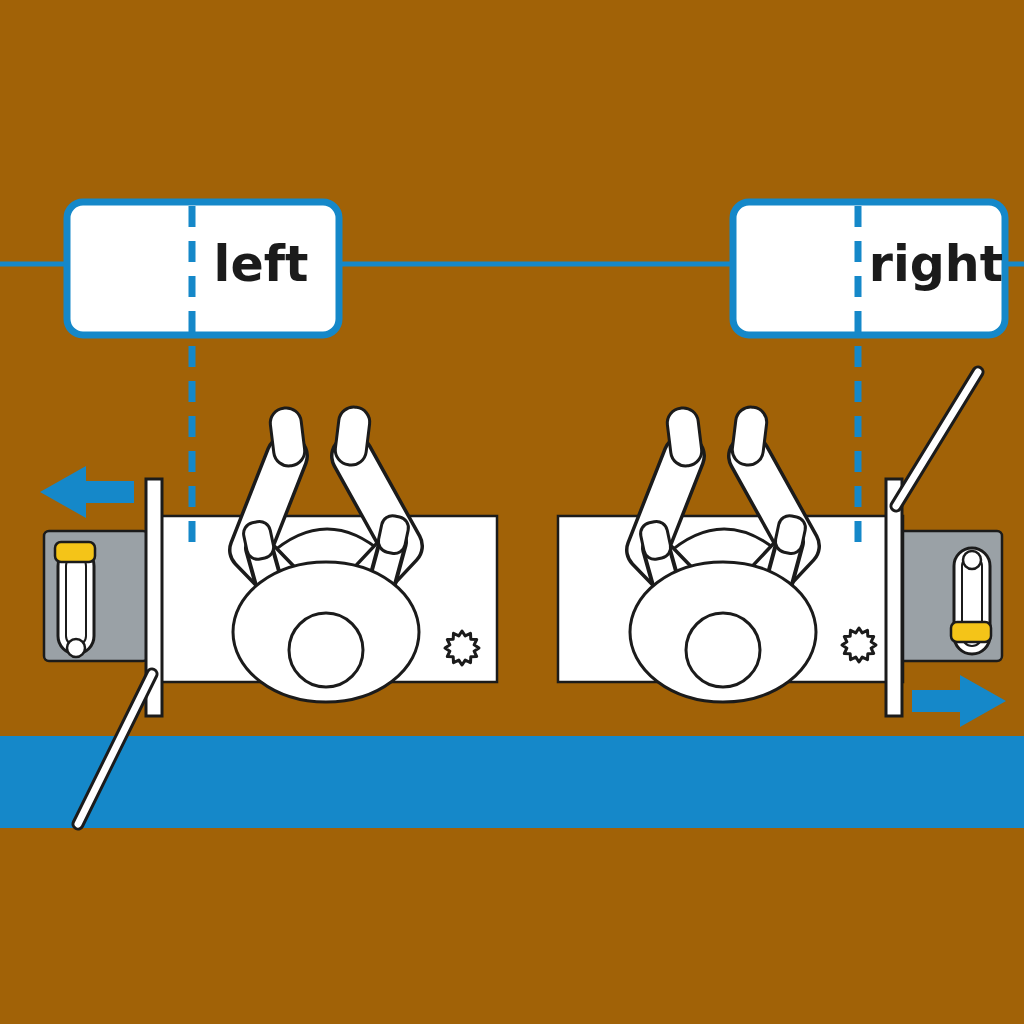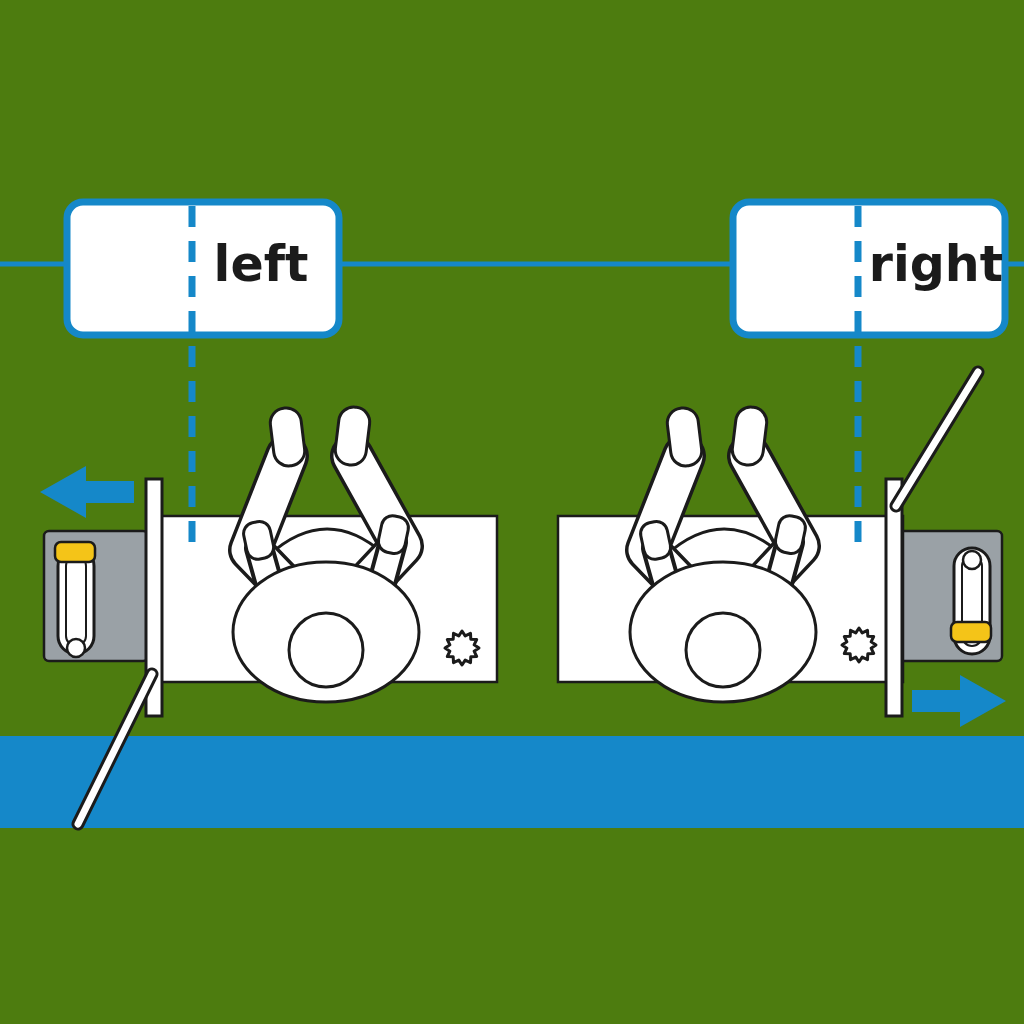--- a/index.html
+++ b/index.html
@@ -1,16 +1,16 @@
 <!DOCTYPE html>
 <html><head>
 <meta charset="utf-8">
 <style>
   html,body{margin:0;padding:0;background:#ffffff;}
-  .stage{position:relative;width:1024px;height:1024px;background:#4d7c0f;overflow:hidden;}
+  .stage{position:relative;width:1024px;height:1024px;background:#a16207;overflow:hidden;}
   svg{display:block;}
   .label-text{
     font-family:"DejaVu Sans","Liberation Sans",sans-serif;
     font-weight:700;
     font-size:49px;
     fill:#1b1b1b;
     text-anchor:middle;
   }
 </style>
 </head>

